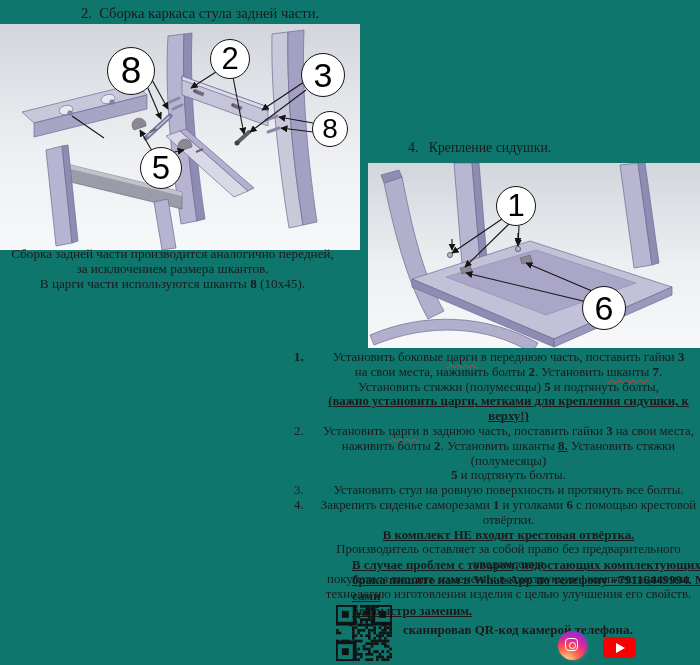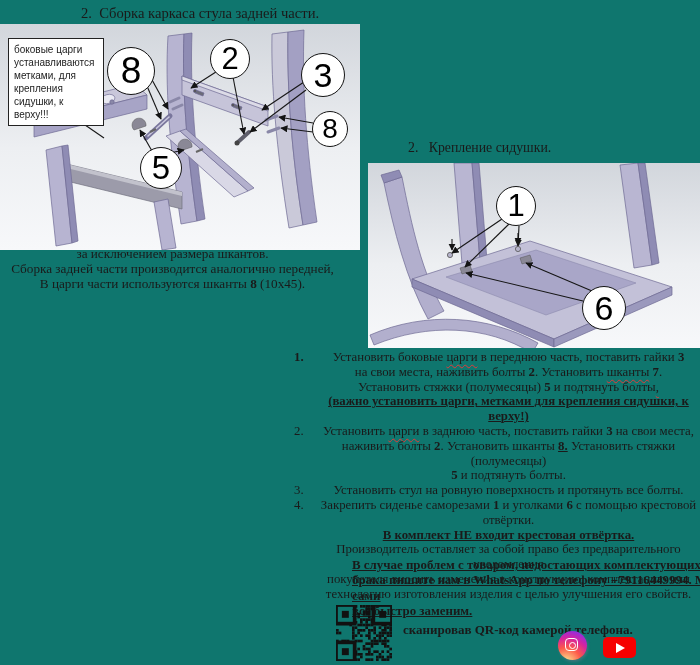--- a/index.html
+++ b/index.html
@@ -123,29 +123,28 @@
         <line x1="170" y1="129" x2="184" y2="126" marker-end="url(#arr1)"></line>
       </g>
     </svg>
   <div class="bubble" style="left: 107px; top: 23px; height: 48px; width: 48px; font-size: 37px;">8</div>
       <div class="bubble" style="left: 210px; top: 15px; height: 40px; width: 40px; font-size: 31px;">2</div>
       <div class="bubble" style="left: 301px; top: 29px; height: 44px; width: 44px; font-size: 34px;">3</div>
       <div class="bubble" style="left: 312px; top: 87px; height: 36px; width: 36px; font-size: 28px;">8</div>
       <div class="bubble" style="left: 140px; top: 123px; height: 42px; width: 42px; font-size: 33px;">5</div>
     </div>
 
-  <div class="notebox">боковые царги устанавливаются метками, для крепления сидушки, к верху!!!</div>
 
   <div class="leftnote">
+    <div>Сборка задней части производится аналогично передней,</div>
     <div>за исключением размера шкантов.</div>
-    <div>Сборка задней части производится аналогично передней,</div>
     <div><span>В царги части используются шканты </span><span class="b">8</span><span> (10x45).</span></div>
   </div>
 
-  <div class="h3">2.   Крепление сидушки.</div>
+  <div class="h3">4.   Крепление сидушки.</div>
 
   <div class="diagram d2">
     <svg width="332" height="185" viewBox="0 0 332 185">
       <defs>
         <linearGradient id="g2" x1="0" y1="0" x2="0" y2="1">
           <stop offset="0" stop-color="#d2d6dc"></stop>
             <stop offset="0.55" stop-color="#edeff2"></stop>
             <stop offset="1" stop-color="#f7f8fa"></stop>
         </linearGradient>
         <marker id="arr2" viewBox="0 0 10 10" refX="9" refY="5" markerWidth="6.5" markerHeight="6.5" orient="auto-start-reverse">

